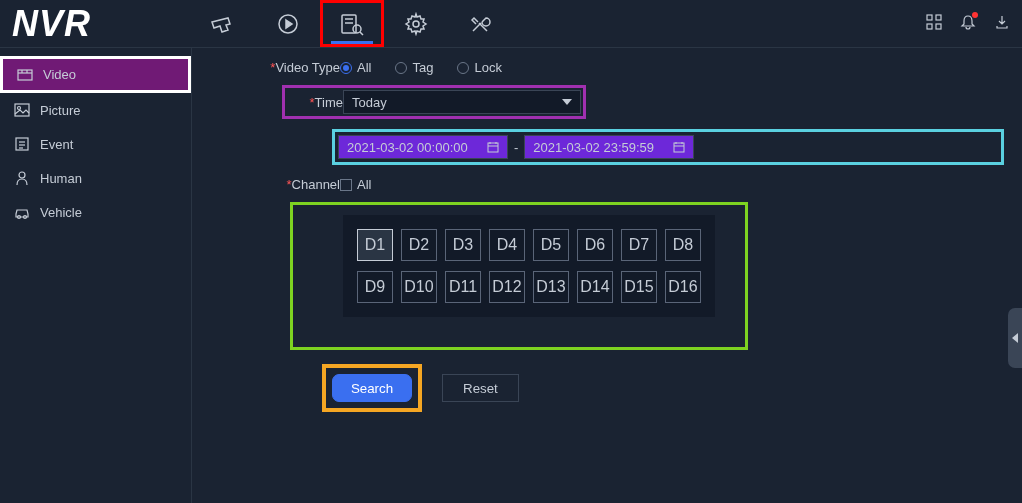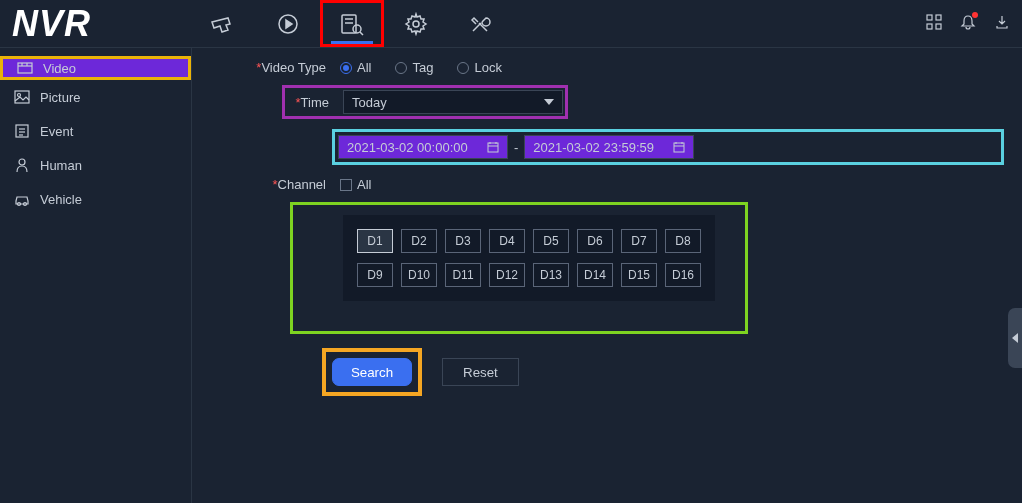--- a/index.html
+++ b/index.html
@@ -88,23 +88,23 @@
 }
 .sidebar-item {
   display: flex;
   align-items: center;
   height: 34px;
   padding: 0 14px;
   cursor: pointer;
   gap: 10px;
 }
 .sidebar-item.active {
-  background: #6d28d9;
-  border: 3px solid #eab308;
-  height: 24px;
+  background: #701a75;
+  border: 3px solid #ffffff;
+  height: 37px;
 }
 .sidebar-icon {
   width: 16px;
   height: 16px;
   display: flex;
   align-items: center;
   justify-content: center;
 }
 .main {
   flex: 1;
@@ -124,21 +124,21 @@
   background: #3a6ff0;
 }
 .form-row {
   display: flex;
   align-items: center;
   margin-bottom: 10px;
 }
 .form-label {
   width: 130px;
   text-align: right;
-  padding-right: 14px;
+  padding-right: 0;
 }
 .req { color: #ff5555; }
 .radio-group {
   display: flex;
   gap: 24px;
 }
 .radio-item {
   display: flex;
   align-items: center;
   gap: 5px;
@@ -168,21 +168,21 @@
   padding: 2px;
   display: flex;
   align-items: center;
 }
 .select {
   background: #121a28;
   border: 1px solid #3a4556;
   color: #c5ccd6;
   height: 24px;
   padding: 0 8px;
-  width: 220px;
+  width: 238px;
   display: flex;
   align-items: center;
   justify-content: space-between;
   cursor: pointer;
   text-align: center;
 }
 .date-range {
   display: flex;
   align-items: center;
   gap: 6px;
@@ -225,27 +225,27 @@
   display: flex;
   flex-direction: column;
   gap: 10px;
 }
 .channel-row {
   display: flex;
   gap: 8px;
 }
 .channel-btn {
   width: 36px;
-  height: 24px;
+  height: 32px;
   border: 1px solid #5a6578;
   display: flex;
   align-items: center;
   justify-content: center;
   cursor: pointer;
-  font-size: 12px;
+  font-size: 16px;
 }
 .channel-btn.active {
   border-color: #c5ccd6;
   background: #2a3544;
 }
 .action-row {
   display: flex;
   gap: 20px;
   margin-top: 14px;
   margin-left: 112px;

